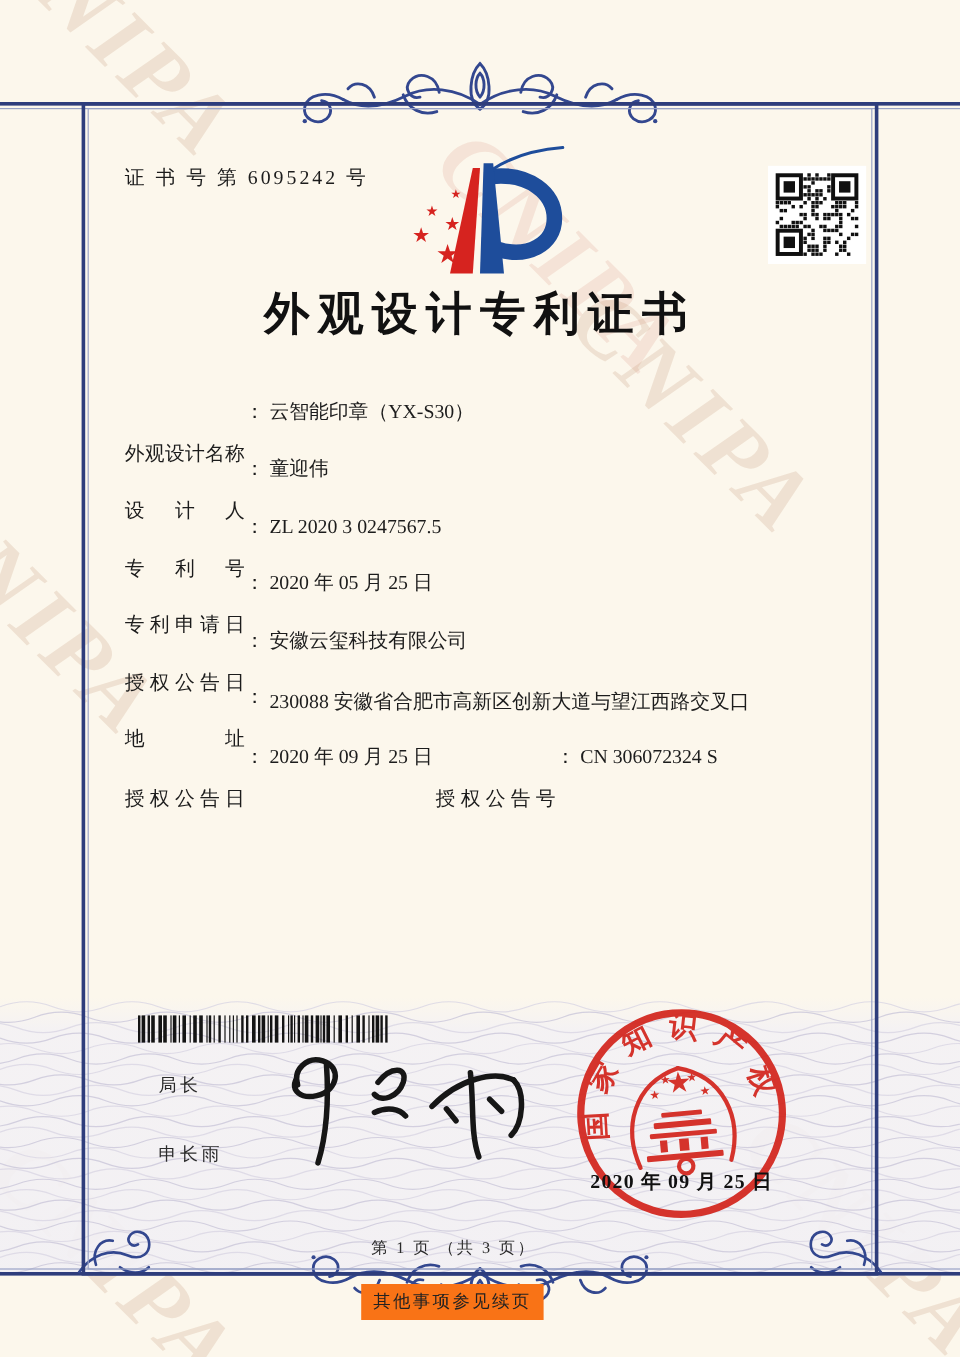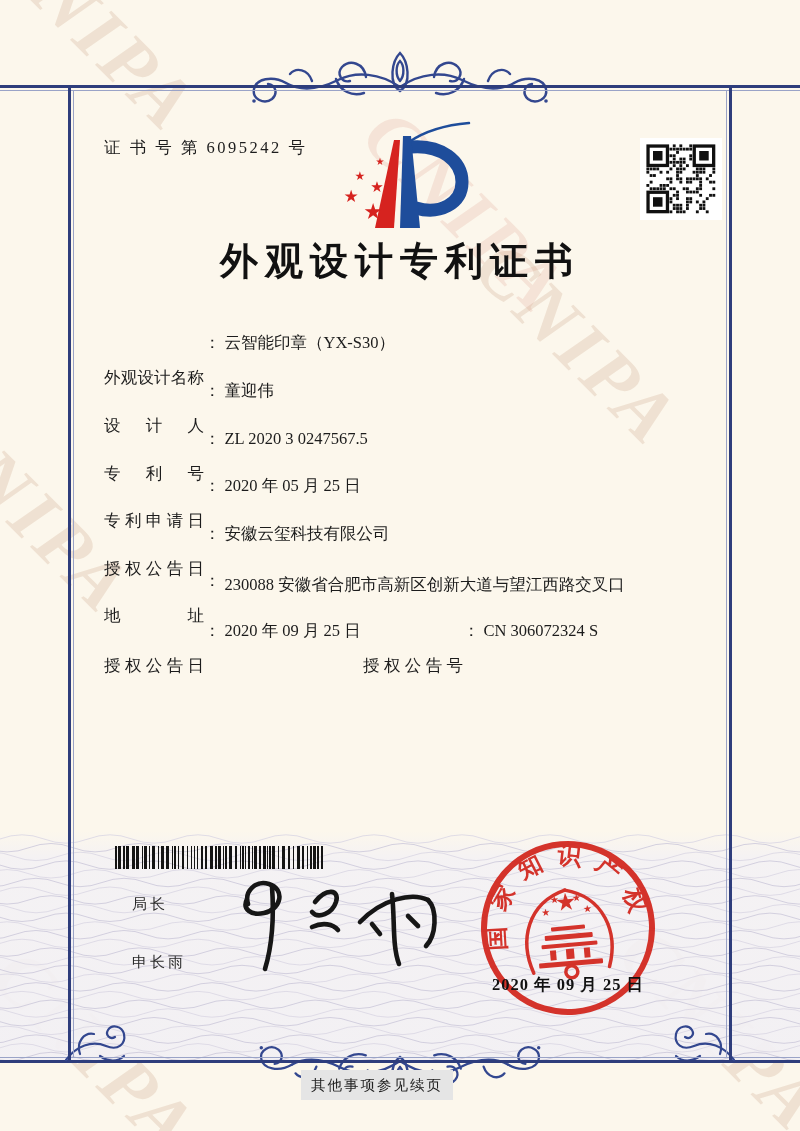--- a/index.html
+++ b/index.html
@@ -66,21 +66,21 @@
   .seal-date{
     position:absolute;left:468px;top:974px;width:200px;text-align:center;
     font-size:16.5px;letter-spacing:1px;color:#111;font-weight:600;z-index:5;
   }
   .pageno{
     position:absolute;left:0;top:1031px;width:756px;text-align:center;
     font-size:13.5px;letter-spacing:2px;color:#2a2a2a;
   }
   .footnote{
     position:absolute;left:301px;top:1070px;width:152px;height:30px;
-    background:#e5e5e5;text-align:center;line-height:30px;
+    background:#f97316;text-align:center;line-height:30px;
     font-size:14.5px;letter-spacing:2px;color:#222;z-index:5;
   }
 </style>
 </head>
 <body>
 
 <div class="page">
 
   <span class="wm" style="left:-30px;top:-14px">CNIPA</span>
   <span class="wm red" style="left:340px;top:168px">CNIPA</span>
@@ -463,16 +463,17 @@
           <g fill="none" stroke="#d2251c" stroke-width="3.5" stroke-linecap="round">
             <path d="M52,132 C40,98 52,62 90,52"></path>
             <path d="M128,132 C140,98 128,62 90,52"></path>
             <circle cx="90" cy="134" r="6"></circle>
           </g>
         </g>
       </g>
     </svg>
     <div class="seal-date">2020 年 09 月 25 日</div>
 
+    <div class="pageno">第 1 页 （共 3 页）</div>
     <div class="footnote">其他事项参见续页</div>
 
   </div>
 </div>
 
 </body></html>

